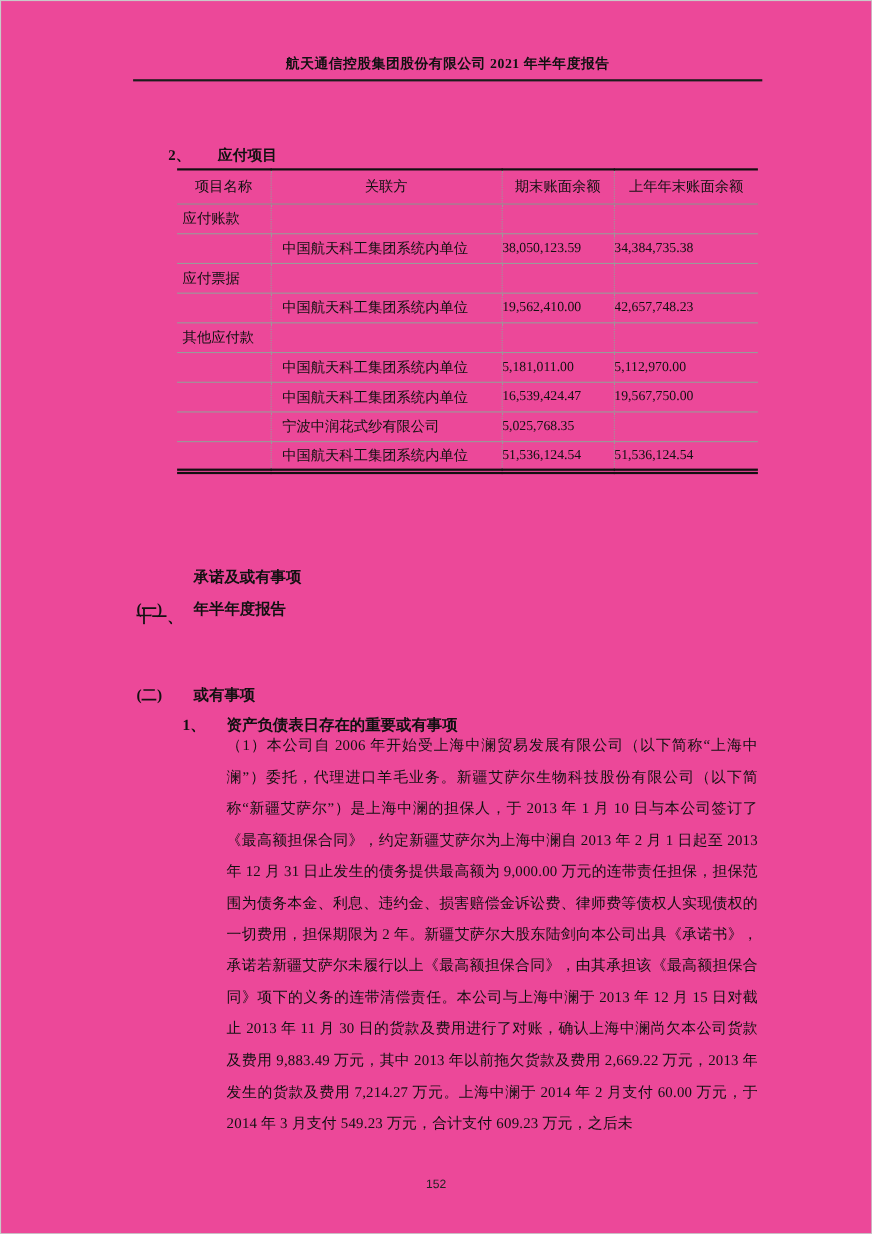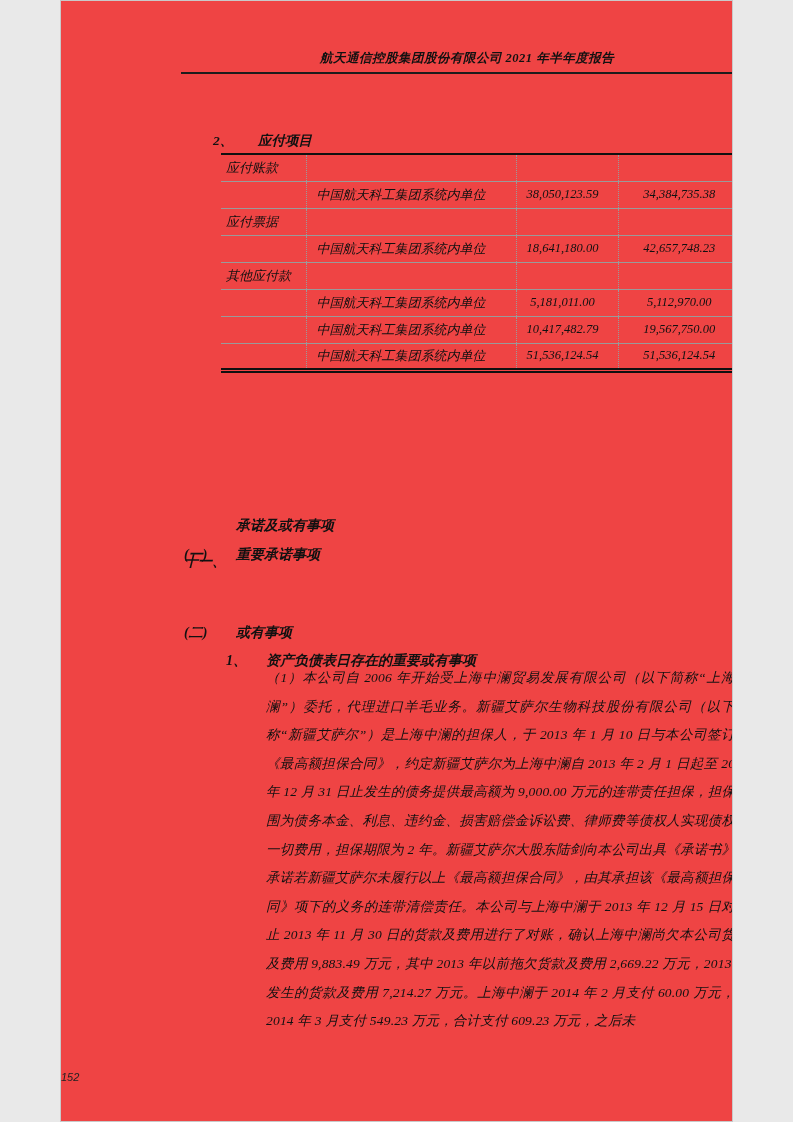--- a/index.html
+++ b/index.html
@@ -1,27 +1,26 @@
 <!DOCTYPE html>
 <html><head>
 <meta charset="utf-8">
 <style>
   * { margin: 0; padding: 0; box-sizing: border-box; }
   html, body { background: #e9e9e9; }
   .page {
     position: relative;
-    width: 673px;
+    width: 793px;
     height: 1122px;
     margin: 0 auto;
-    background: #ef4444;
+    background: #ec4899;
     border: 1px solid #c9c9c9;
     font-family: "Liberation Serif", "DejaVu Serif", serif;
     color: #111111;
     overflow: hidden;
-    font-style: italic;
   }
 
   
   .doc-header {
     position: absolute;
     top: 48px; left: 120px; width: 572px;
     text-align: center;
     font-size: 12.5px;
     font-weight: bold;
     letter-spacing: 0.5px;
@@ -66,21 +65,21 @@
     height: 27px;
     border-bottom: 1px solid #9a9a9a;
     overflow: hidden;
     white-space: nowrap;
     vertical-align: middle;
   }
   table.payables tr:last-child td { border-bottom: none; }
   .c2, .c3, .c4 { border-left: 1px dotted #9a9a9a; }
   td.cell-item  { padding-left: 5px;  text-align: left; }
   td.cell-party { padding-left: 10px; text-align: left; }
-  td.cell-num   { padding-right: 9px; text-align: center; font-size: 12.5px; }
+  td.cell-num   { padding-right: 9px; text-align: left; font-size: 12.5px; }
 
   
   .sect {
     position: absolute;
     display: flex;
     font-weight: bold;
     font-size: 14px;
     line-height: 17px;
   }
   .sect .s-label { flex: 0 0 auto; }
@@ -106,21 +105,21 @@
     line-height: 28.6px;
     text-align: justify;
     text-justify: inter-ideograph;
     letter-spacing: 0.2px;
   }
 
   
   .footer {
     position: absolute;
     top: 1070px; left: 0; width: 100%;
-    text-align: left;
+    text-align: center;
     font-size: 11px;
     font-family: "Liberation Sans", sans-serif;
     color: #222222;
   }
 </style>
 </head>
 <body>
 
 <div class="page">
 
@@ -133,20 +132,26 @@
   </div>
 
   <table class="payables">
     <colgroup>
       <col style="width:85px">
         <col style="width:210px">
         <col style="width:102px">
         <col style="width:131px">
     </colgroup>
     <tbody>
+        <tr>
+      <th>项目名称</th>
+      <th class="c2">关联方</th>
+      <th class="c3">期末账面余额</th>
+      <th class="c4">上年年末账面余额</th>
+    </tr>
     <tr>
       <td class="cell-item">应付账款</td>
       <td class="cell-party c2"></td>
       <td class="cell-num c3"></td>
       <td class="cell-num c4"></td>
     </tr>
     <tr>
       <td class="cell-item"></td>
       <td class="cell-party c2">中国航天科工集团系统内单位</td>
       <td class="cell-num c3">38,050,123.59</td>
@@ -154,58 +159,64 @@
     </tr>
     <tr>
       <td class="cell-item">应付票据</td>
       <td class="cell-party c2"></td>
       <td class="cell-num c3"></td>
       <td class="cell-num c4"></td>
     </tr>
     <tr>
       <td class="cell-item"></td>
       <td class="cell-party c2">中国航天科工集团系统内单位</td>
-      <td class="cell-num c3">18,641,180.00</td>
+      <td class="cell-num c3">19,562,410.00</td>
       <td class="cell-num c4">42,657,748.23</td>
     </tr>
     <tr>
       <td class="cell-item">其他应付款</td>
       <td class="cell-party c2"></td>
       <td class="cell-num c3"></td>
       <td class="cell-num c4"></td>
     </tr>
     <tr>
       <td class="cell-item"></td>
       <td class="cell-party c2">中国航天科工集团系统内单位</td>
       <td class="cell-num c3">5,181,011.00</td>
       <td class="cell-num c4">5,112,970.00</td>
     </tr>
     <tr>
       <td class="cell-item"></td>
       <td class="cell-party c2">中国航天科工集团系统内单位</td>
-      <td class="cell-num c3">10,417,482.79</td>
+      <td class="cell-num c3">16,539,424.47</td>
       <td class="cell-num c4">19,567,750.00</td>
+    </tr>
+    <tr>
+      <td class="cell-item"></td>
+      <td class="cell-party c2">宁波中润花式纱有限公司</td>
+      <td class="cell-num c3">5,025,768.35</td>
+      <td class="cell-num c4"></td>
     </tr>
     <tr>
       <td class="cell-item"></td>
       <td class="cell-party c2">中国航天科工集团系统内单位</td>
       <td class="cell-num c3">51,536,124.54</td>
       <td class="cell-num c4">51,536,124.54</td>
     </tr>
   </tbody>
     </table>
 
   <div class="sect" id="sec-eleven">
     <span class="s-label">十一、</span>
     <span>承诺及或有事项</span>
   </div>
 
   <div class="sect" id="sub-one">
     <span class="s-label">(一)</span>
-    <span>重要承诺事项</span>
+    <span>年半年度报告</span>
   </div>
 
   <div class="sect" id="sub-two">
     <span class="s-label">(二)</span>
     <span>或有事项</span>
   </div>
 
   <div class="sect" id="item-one">
     <span class="s-label">1、</span>
     <span>资产负债表日存在的重要或有事项</span>

